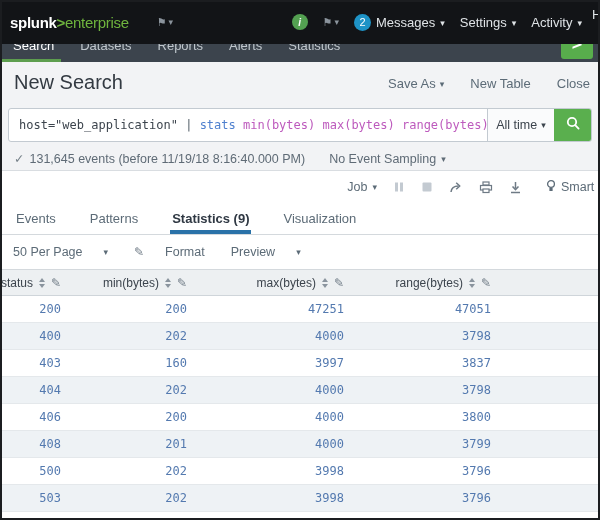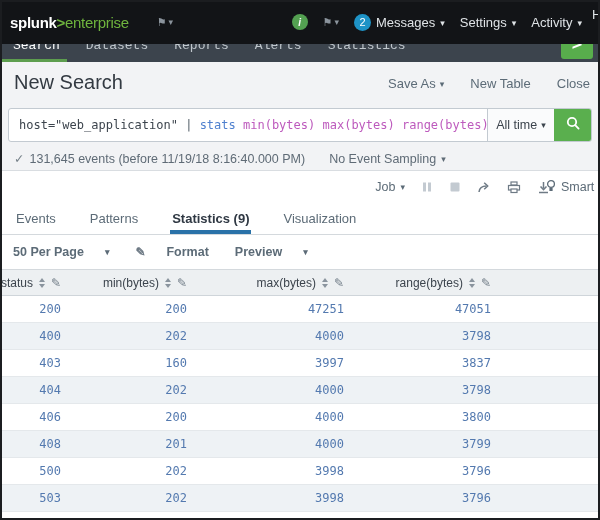--- a/index.html
+++ b/index.html
@@ -74,33 +74,33 @@
     font-size:12.5px;color:#5f6b76;align-items:center;
   }
   .check::before{content:"✓";margin-right:5px;color:#758088;}
   .sampling{display:inline-flex;align-items:center;gap:5px;cursor:pointer;}
 
   
   .panel{position:absolute;top:170px;left:0;right:0;bottom:0;background:#fff;border-top:1px solid #d9dde1;}
 
   .job-bar{
     height:32px;display:flex;align-items:center;justify-content:flex-end;
-    gap:16px;padding-right:50px;font-size:12.5px;color:#5c6b77;position:relative;
+    gap:16px;padding-right:78px;font-size:12.5px;color:#5c6b77;position:relative;
   }
   .job-label{display:inline-flex;align-items:center;gap:5px;cursor:pointer;}
   .jicon{display:inline-flex;cursor:pointer;}
   .smart-mode{position:absolute;left:546px;top:0;height:32px;display:inline-flex;align-items:center;gap:5px;white-space:nowrap;cursor:pointer;}
 
   .tabs{height:31px;border-bottom:1px solid #d4d9dd;display:flex;align-items:stretch;padding-left:14px;gap:30px;font-size:13px;color:#5c6b77;}
   .tab{display:flex;align-items:center;position:relative;cursor:pointer;padding:0 2px;}
   .tab.active{color:#2f3843;font-weight:bold;}
   .tab.active::after{content:"";position:absolute;left:0;right:0;bottom:0;height:4px;background:#2a72a8;}
 
   .controls{height:34px;display:flex;align-items:center;padding-left:13px;gap:26px;font-size:12.5px;color:#5c6b77;}
-  .ctl{display:inline-flex;align-items:center;gap:21px;cursor:pointer;font-weight:bold;}
+  .ctl{display:inline-flex;align-items:center;gap:21px;cursor:pointer;}
   .pencil::before{content:"✎";font-size:12px;color:#6e7a85;}
 
   
   table.stats{width:100%;border-collapse:collapse;table-layout:fixed;}
   table.stats th{
     background:#edf0f2;border-top:1px solid #d4d9dd;border-bottom:1px solid #cfd5da;
     height:25px;font-weight:normal;color:#3c444d;text-align:right;
     padding:0 3px 0 0;font-size:12px;white-space:nowrap;cursor:pointer;margin-top:16px;
   }
   table.stats td{
@@ -141,21 +141,21 @@
         </span>
       <span class="top-item">
           <span>Activity</span>
           <span class="caret"></span>
         </span>
     </div>
     <span class="help-abs">Help</span>
   </div>
 
   <div class="navbar">
-    <div style="display:flex;font-family:Liberation Mono, monospace;">
+    <div style="display:flex;">
         <div class="nav-item active">Search</div>
         <div class="nav-item">Datasets</div>
         <div class="nav-item">Reports</div>
         <div class="nav-item">Alerts</div>
         <div class="nav-item">Statistics</div>
       </div>
     <div class="nav-logo-btn">&gt;</div>
   </div>
 
   <div class="page-title">New Search</div>

